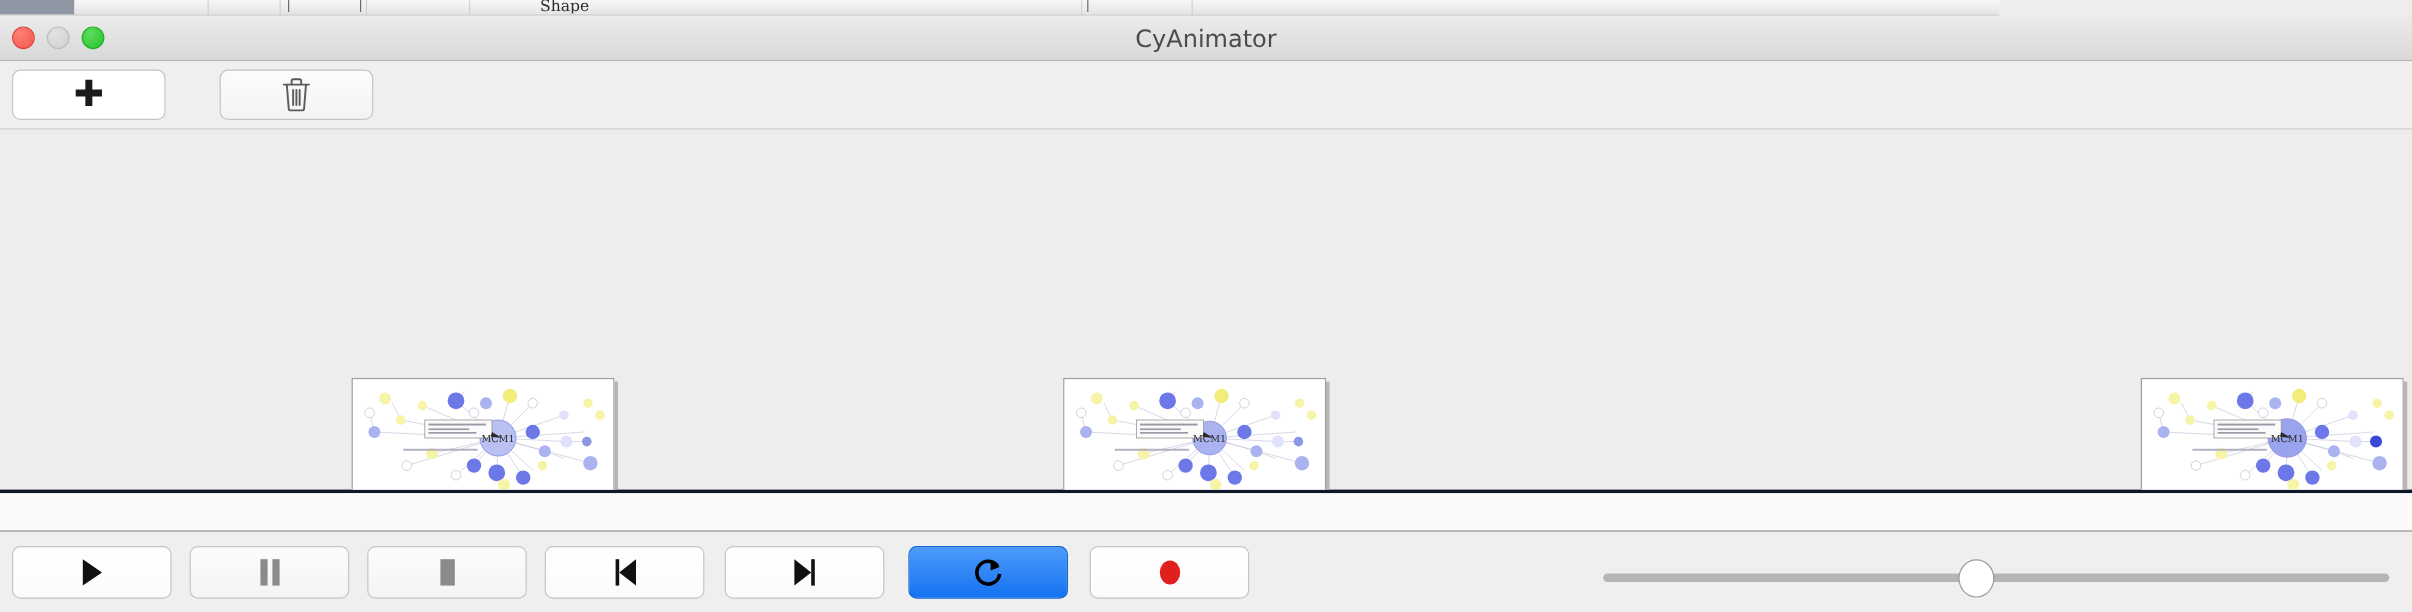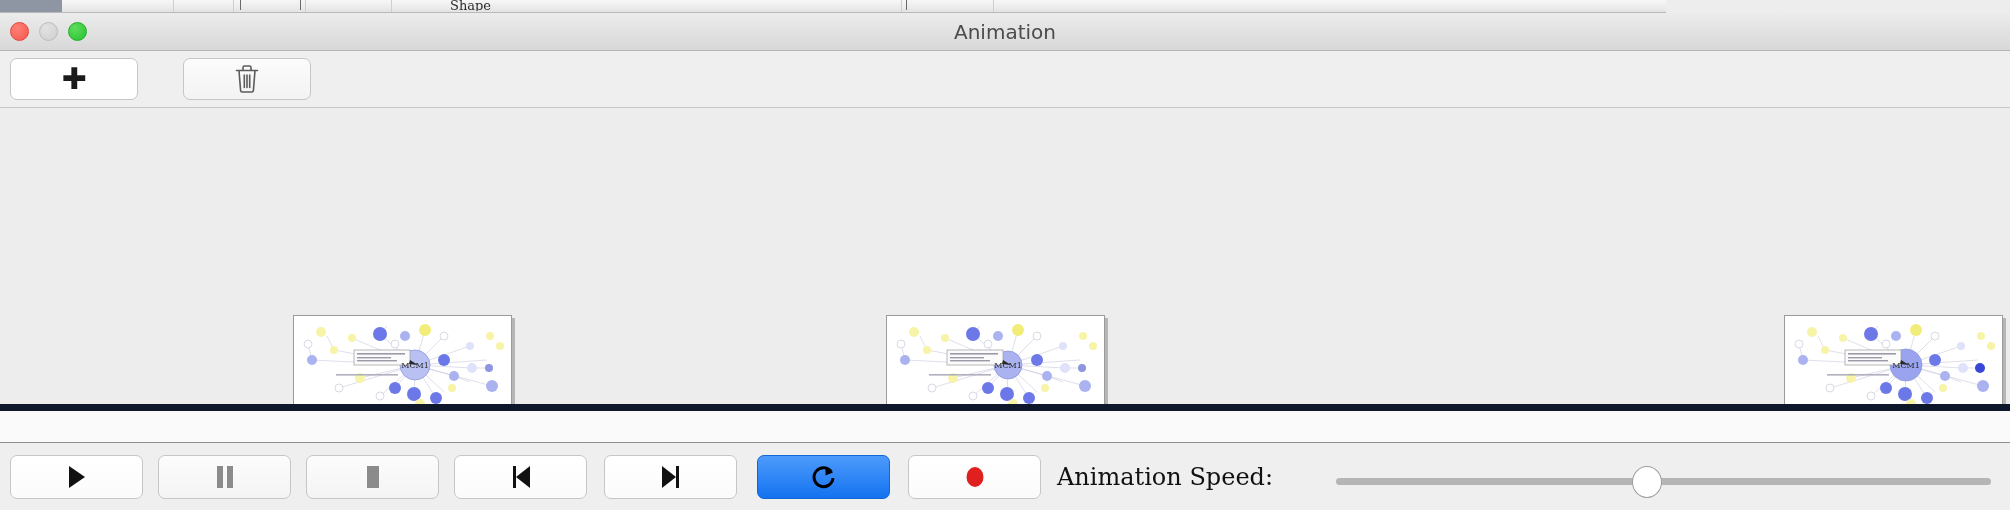--- a/index.html
+++ b/index.html
@@ -69,21 +69,21 @@
   #delete-frame-button{ left: 183px; width: 128px; background: linear-gradient(#fcfcfc,#f3f3f3); }
   #clear-all-frames-button {
     left: 1731px; width: 259px; font-size: 23px; color: #111;
     background: linear-gradient(#ffffff,#fafafa);
   }
   .plus-icon { font-size: 30px; font-weight: 700; color: #1a1a1a; line-height: 1; }
 
   
   #timeline-panel {
     position: absolute; left: 0; top: 108px; width: 2010px; height: 303px;
-    background: #ededed; border-bottom: 7px solid #0f172a;
+    background: #ededed; border-bottom: 3px solid #0f172a;
     overflow: hidden;
   }
 
   .frame-thumb {
     position: absolute; top: 207px; width: 219px; height: 97px;
     background: #ffffff; border: 1px solid #9b9b9b;
     box-shadow: 3px 3px 0 #b6b6b6;
     overflow: hidden;
   }
   .frame-thumb svg { display: block; width: 219px; height: 97px; }
@@ -154,21 +154,21 @@
   <div class="tick-mark" style="left:1880px;"></div>
   <div class="bgtext" style="left:450px;">Shape</div>
 </div>
 
 <div id="titlebar">
   <div id="traffic">
     <div class="light red"></div>
     <div class="light yellow"></div>
     <div class="light green"></div>
   </div>
-  <div id="window-title">Animation</div>
+  <div id="window-title">CyAnimator</div>
 </div>
 
 <div id="toolbar">
 
   <div class="tb-btn" id="add-frame-button">
     <span class="plus-icon">✚</span>
   </div>
 
   <div class="tb-btn" id="delete-frame-button">
     <svg width="26" height="30" viewBox="0 0 26 30">
@@ -388,17 +388,16 @@
       <path d="M14.5 4 L22 9.5 L14.5 12.5 Z" fill="#000"></path>
     </svg>
   </div>
 
   <div class="pb-btn" id="record-button">
     <svg width="24" height="26" viewBox="0 0 24 26">
       <ellipse cx="12" cy="13" rx="8.5" ry="10" fill="#e01f1f"></ellipse>
     </svg>
   </div>
 
-  <div id="speed-label">Animation Speed:</div>
 </div>
 
 <div id="speed-slider-track"></div>
 <div id="speed-slider-thumb"></div>
 
 </body></html>

